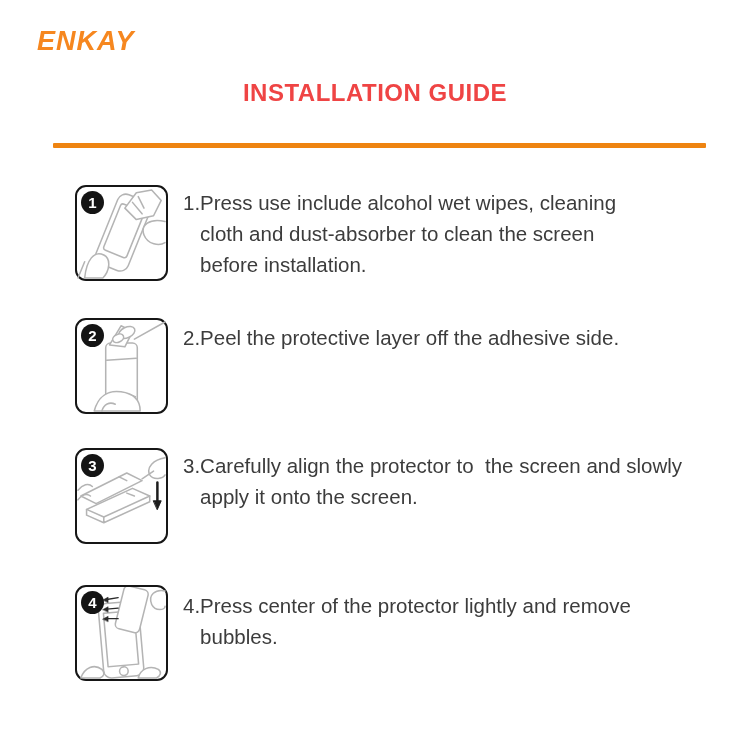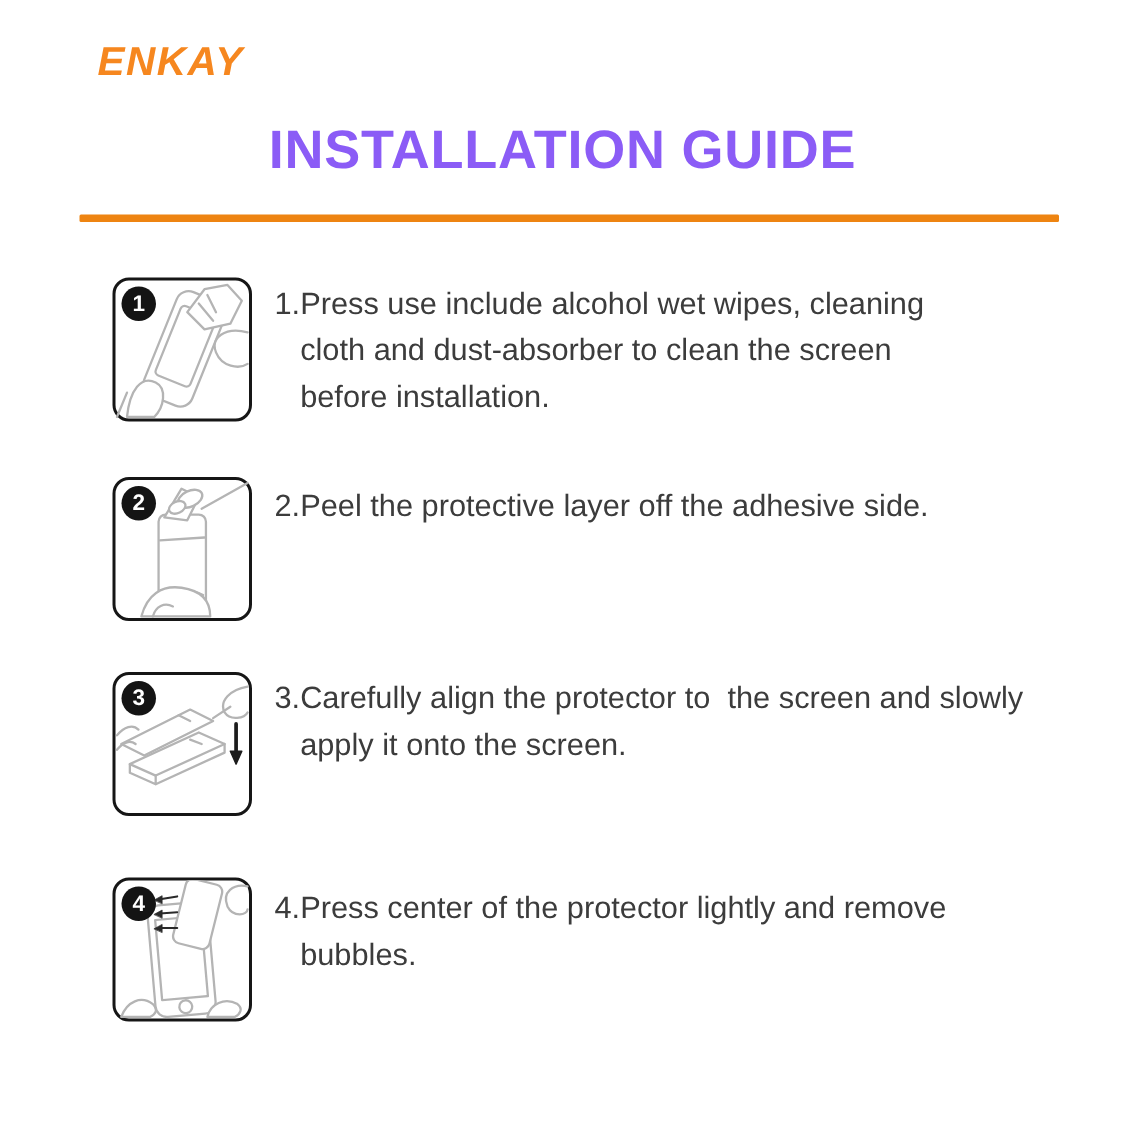--- a/index.html
+++ b/index.html
@@ -3,25 +3,25 @@
 <meta charset="utf-8">
 <style>
   html,body{margin:0;padding:0;}
   body{
     width:750px;height:750px;background:#ffffff;position:relative;
     font-family:"Liberation Sans",sans-serif;overflow:hidden;
   }
   .logo{
     position:absolute;left:37px;top:26px;
     font-size:27px;font-weight:bold;font-style:italic;
-    color:#f6871f;letter-spacing:1px;margin-left:28px;
+    color:#f6871f;letter-spacing:1px;
   }
   .title{
     position:absolute;left:0;right:0;top:79px;margin:0;text-align:center;
-    font-size:36px;font-weight:bold;color:#8b5cf6;letter-spacing:0.5px;
+    font-size:24px;font-weight:bold;color:#ef4444;letter-spacing:0.5px;
   }
   .divider{
     position:absolute;left:53px;top:143px;width:653px;height:5px;
     background:#ee8411;border-radius:1px;
   }
   .illus{
     position:absolute;left:75px;width:93px;height:96px;box-sizing:border-box;
     border:2.5px solid #161616;border-radius:11px;background:#fff;
   }
   .illus svg{position:absolute;left:0;top:0;width:100%;height:100%;}

